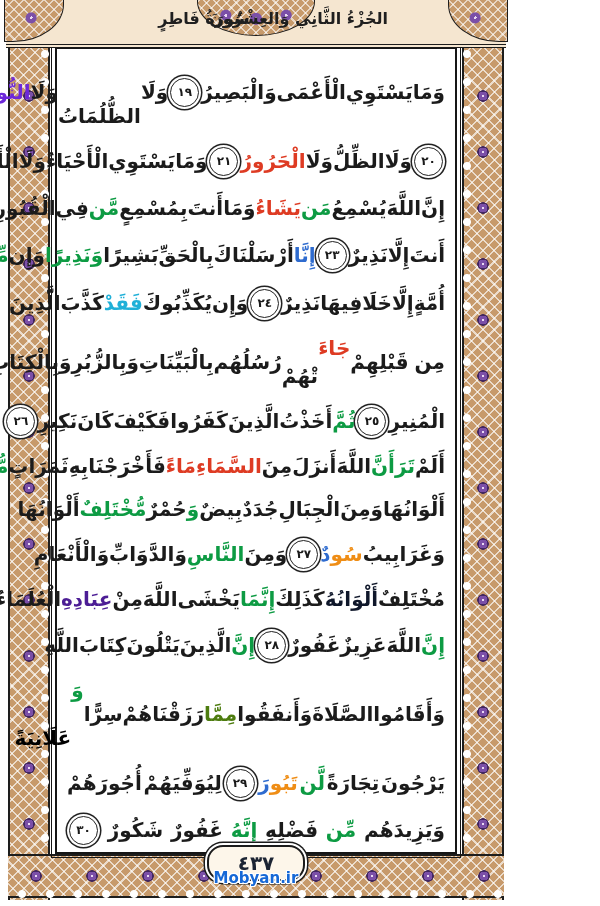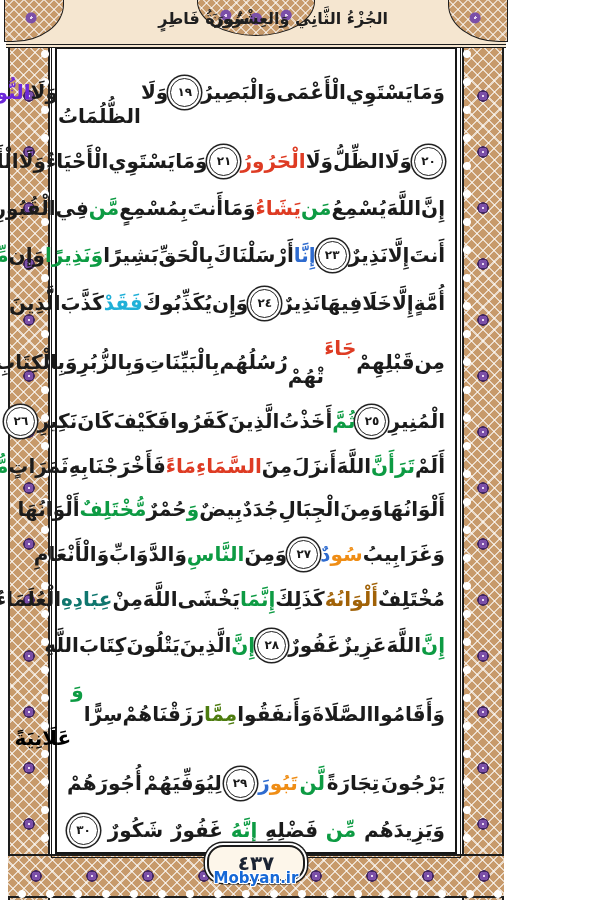--- a/index.html
+++ b/index.html
@@ -217,21 +217,21 @@
           <span class="w" style="color: rgb(27, 27, 27);">فِيهَا</span>
           <span class="w" style="color: rgb(27, 27, 27);">نَذِيرٌ</span>
           <span class="vnum">٢٤</span>
           <span class="w" style="color: rgb(27, 27, 27);">وَإِن</span>
           <span class="w" style="color: rgb(27, 27, 27);">يُكَذِّبُوكَ</span>
           <span class="w" style="color: rgb(31, 176, 216);">فَقَدْ</span>
           <span class="w" style="color: rgb(27, 27, 27);">كَذَّبَ</span>
           <span class="w" style="color: rgb(27, 27, 27);">الَّذِينَ</span>
         </div>
         <div class="line">
-          <span class="w" style="color: rgb(27, 27, 27);">مِن</span>
+          <span class="w" style="color: rgb(27, 27, 27); margin-left: 6px;">مِن</span>
           <span class="w" style="color: rgb(27, 27, 27);">قَبْلِهِمْ</span>
           <span class="wjoin">
             <span style="color: rgb(222, 59, 35);">جَاءَ</span>
             <span style="color: rgb(27, 27, 27); margin-top: 28px;">تْهُمْ</span>
           </span>
           <span class="w" style="color: rgb(27, 27, 27);">رُسُلُهُم</span>
           <span class="w" style="color: rgb(27, 27, 27);">بِالْبَيِّنَاتِ</span>
           <span class="w" style="color: rgb(27, 27, 27);">وَبِالزُّبُرِ</span>
           <span class="w" style="color: rgb(27, 27, 27);">وَبِالْكِتَابِ</span>
         </div>
@@ -281,27 +281,27 @@
             <span style="color: rgb(46, 107, 207);">دٌ</span>
           </span>
           <span class="vnum">٢٧</span>
           <span class="w" style="color: rgb(27, 27, 27);">وَمِنَ</span>
           <span class="w" style="color: rgb(13, 155, 67);">النَّاسِ</span>
           <span class="w" style="color: rgb(27, 27, 27);">وَالدَّوَابِّ</span>
           <span class="w" style="color: rgb(27, 27, 27);">وَالْأَنْعَامِ</span>
         </div>
         <div class="line">
           <span class="w" style="color: rgb(27, 27, 27);">مُخْتَلِفٌ</span>
-          <span class="w" style="color: #a16207;">أَلْوَانُهُ</span>
+          <span class="w" style="color: #0f172a;">أَلْوَانُهُ</span>
           <span class="w" style="color: rgb(27, 27, 27);">كَذَلِكَ</span>
           <span class="w" style="color: rgb(13, 155, 67);">إِنَّمَا</span>
           <span class="w" style="color: rgb(27, 27, 27);">يَخْشَى</span>
           <span class="w" style="color: rgb(27, 27, 27);">اللَّهَ</span>
           <span class="w" style="color: rgb(27, 27, 27);">مِنْ</span>
-          <span class="w" style="color: #0f766e;">عِبَادِهِ</span>
+          <span class="w" style="color: #4c1d95;">عِبَادِهِ</span>
           <span class="w" style="color: rgb(27, 27, 27);">الْعُلَمَاءُ</span>
         </div>
         <div class="line">
           <span class="w" style="color: rgb(13, 155, 67);">إِنَّ</span>
           <span class="w" style="color: rgb(27, 27, 27);">اللَّهَ</span>
           <span class="w" style="color: rgb(27, 27, 27);">عَزِيزٌ</span>
           <span class="w" style="color: rgb(27, 27, 27);">غَفُورٌ</span>
           <span class="vnum">٢٨</span>
           <span class="w" style="color: rgb(13, 155, 67);">إِنَّ</span>
           <span class="w" style="color: rgb(27, 27, 27);">الَّذِينَ</span>

